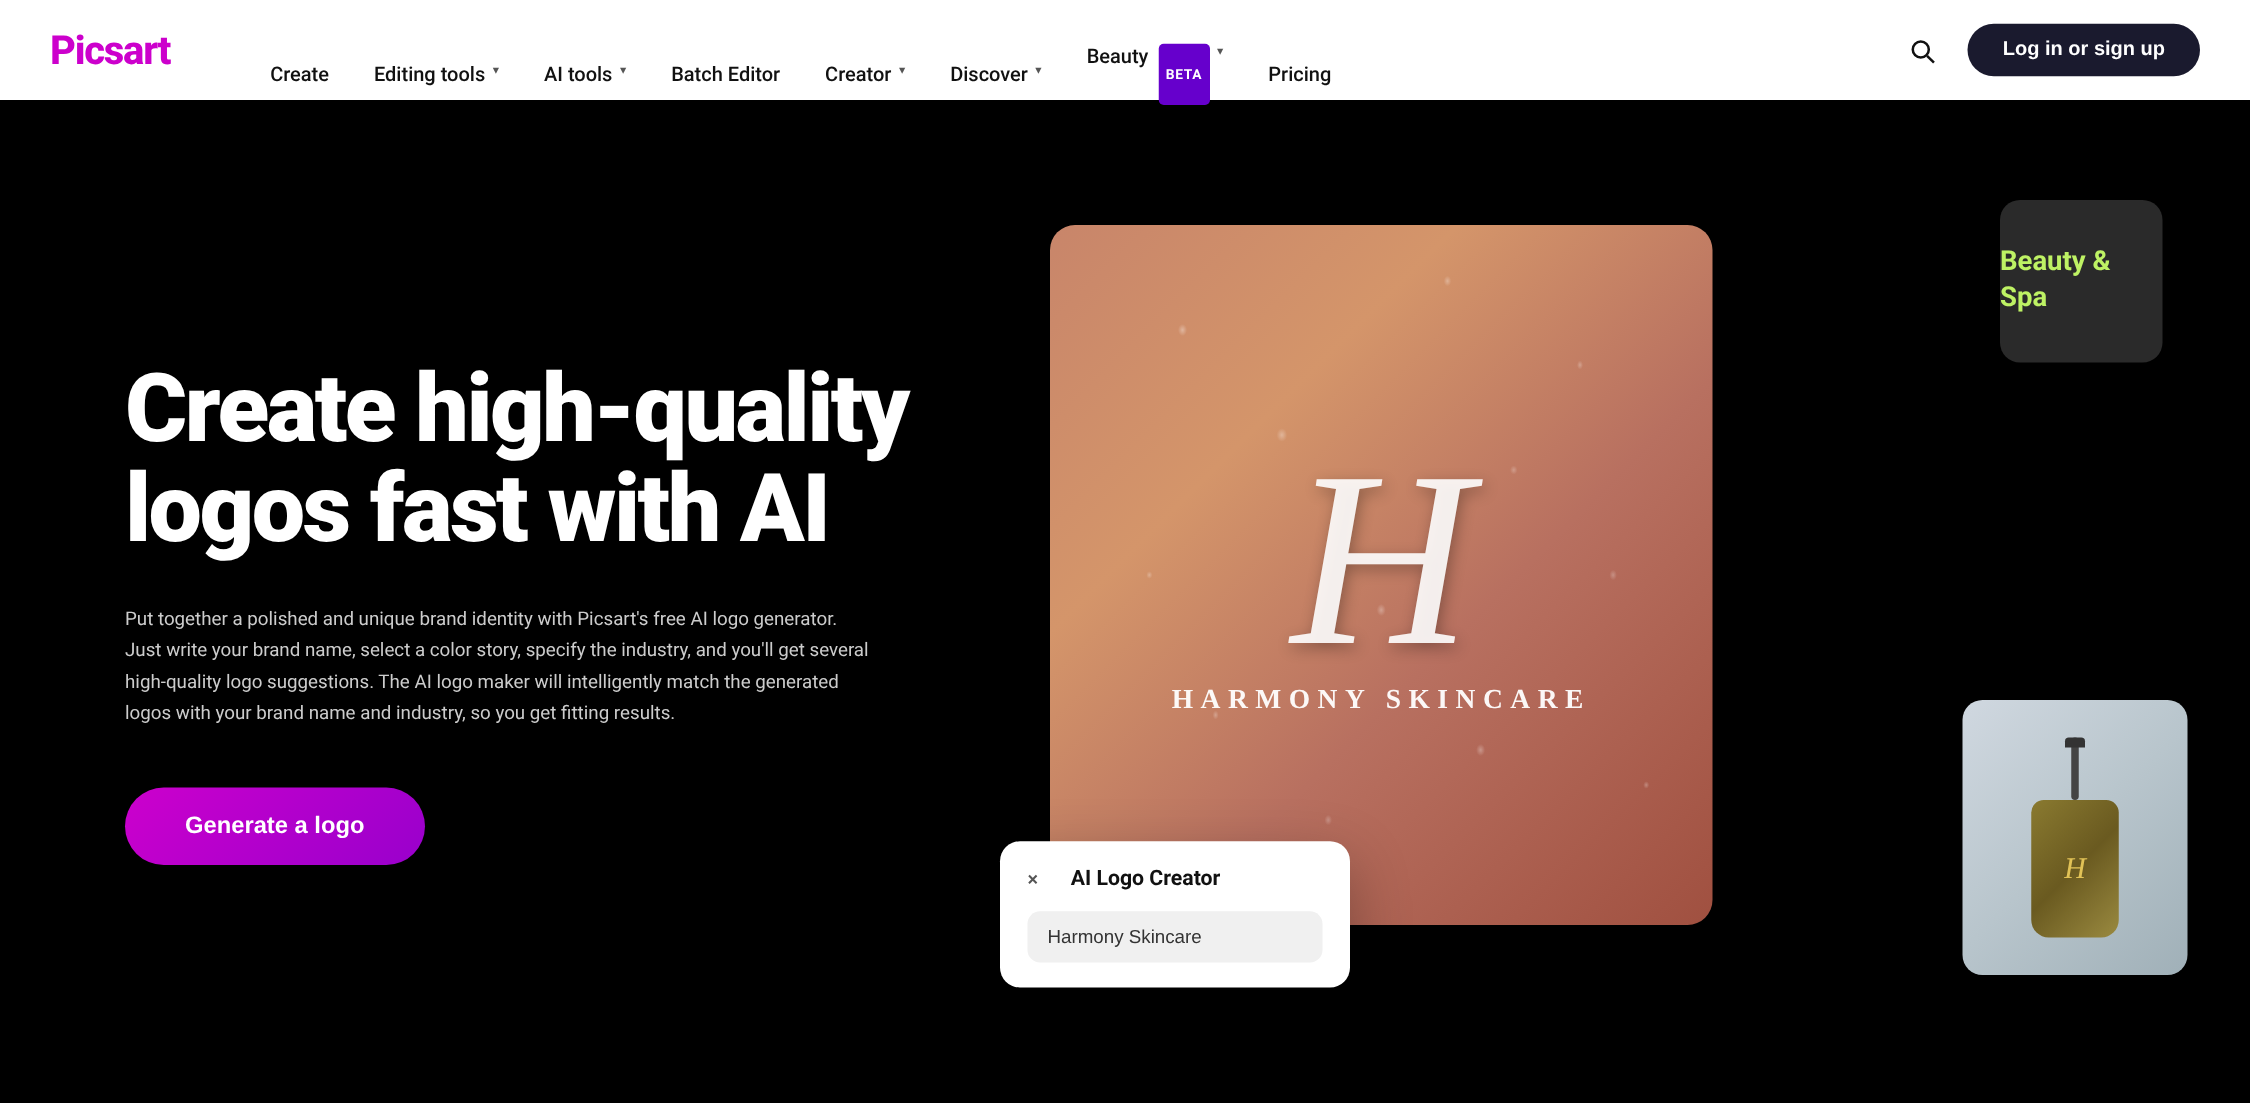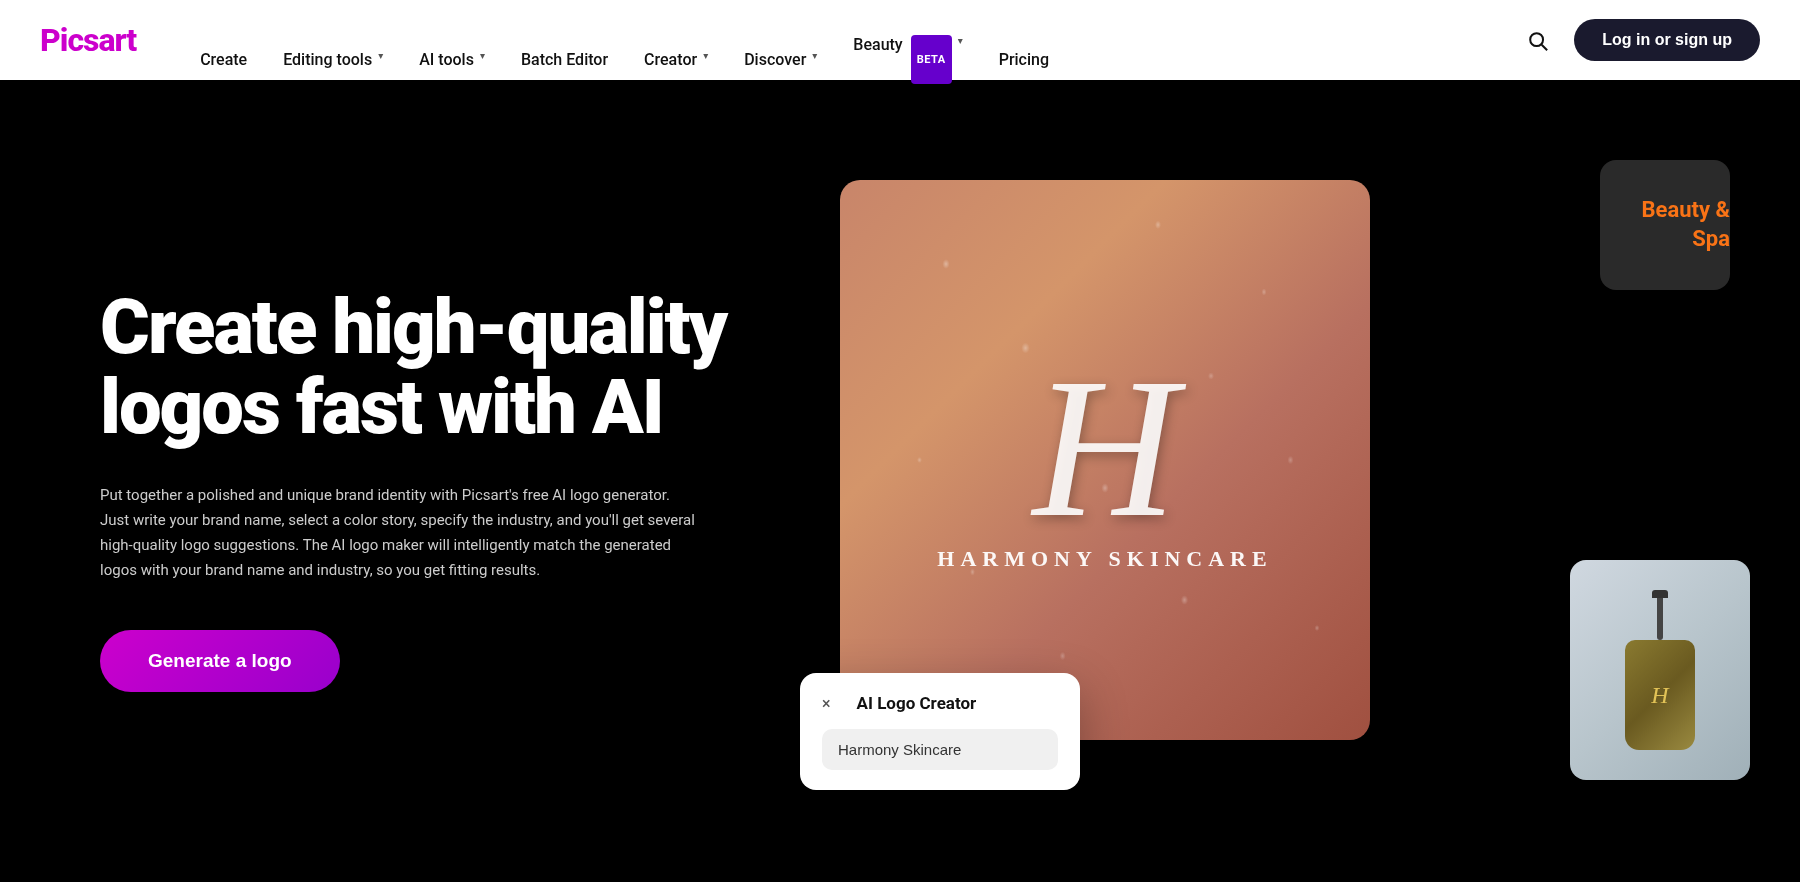--- a/index.html
+++ b/index.html
@@ -13,21 +13,21 @@
       overflow-x: hidden;
     }
 
     
     nav {
       display: flex;
       align-items: center;
       background: #fff;
       height: 80px;
       padding: 0 40px;
-      gap: 0;
+      gap: 16px;
       position: relative;
       z-index: 10;
     }
 
     .nav-logo {
       display: flex;
       align-items: center;
       margin-right: 48px;
       text-decoration: none;
       flex-shrink: 0;
@@ -236,24 +236,24 @@
       position: absolute;
       top: 20px;
       right: -10px;
       background: #2a2a2a;
       border-radius: 16px;
       width: 130px;
       height: 130px;
       display: flex;
       align-items: center;
       justify-content: center;
-      text-align: right;
+      text-align: left;
       font-size: 22px;
       font-weight: 700;
-      color: #f97316;
+      color: #bef264;
       line-height: 1.3;
       box-shadow: 0 8px 24px rgba(0,0,0,0.4);
     }
 
     
     .bottle-card {
       position: absolute;
       right: -30px;
       bottom: 60px;
       width: 180px;

